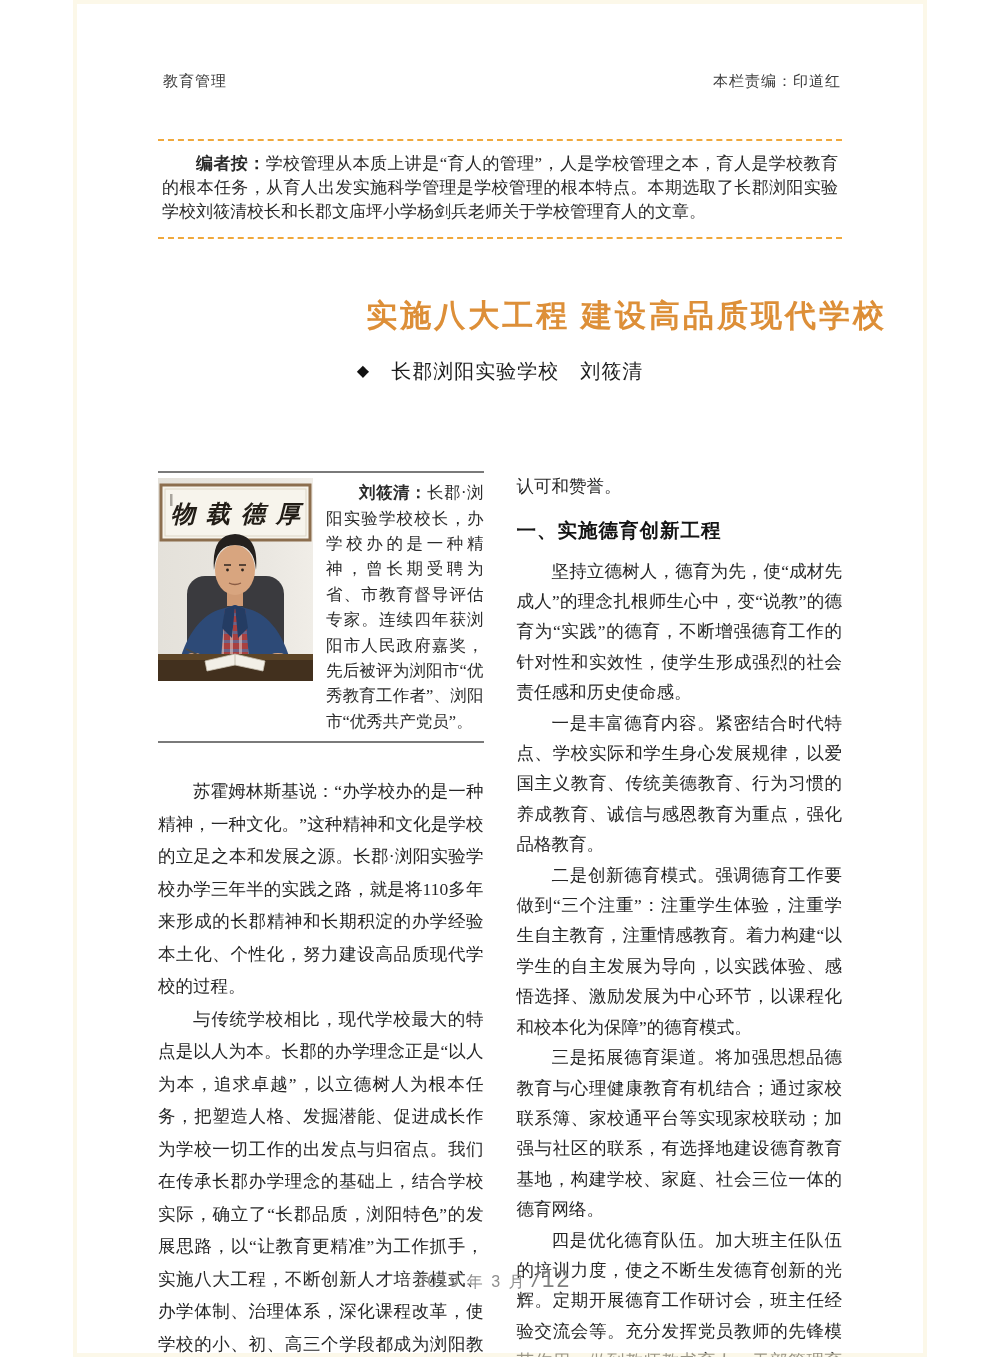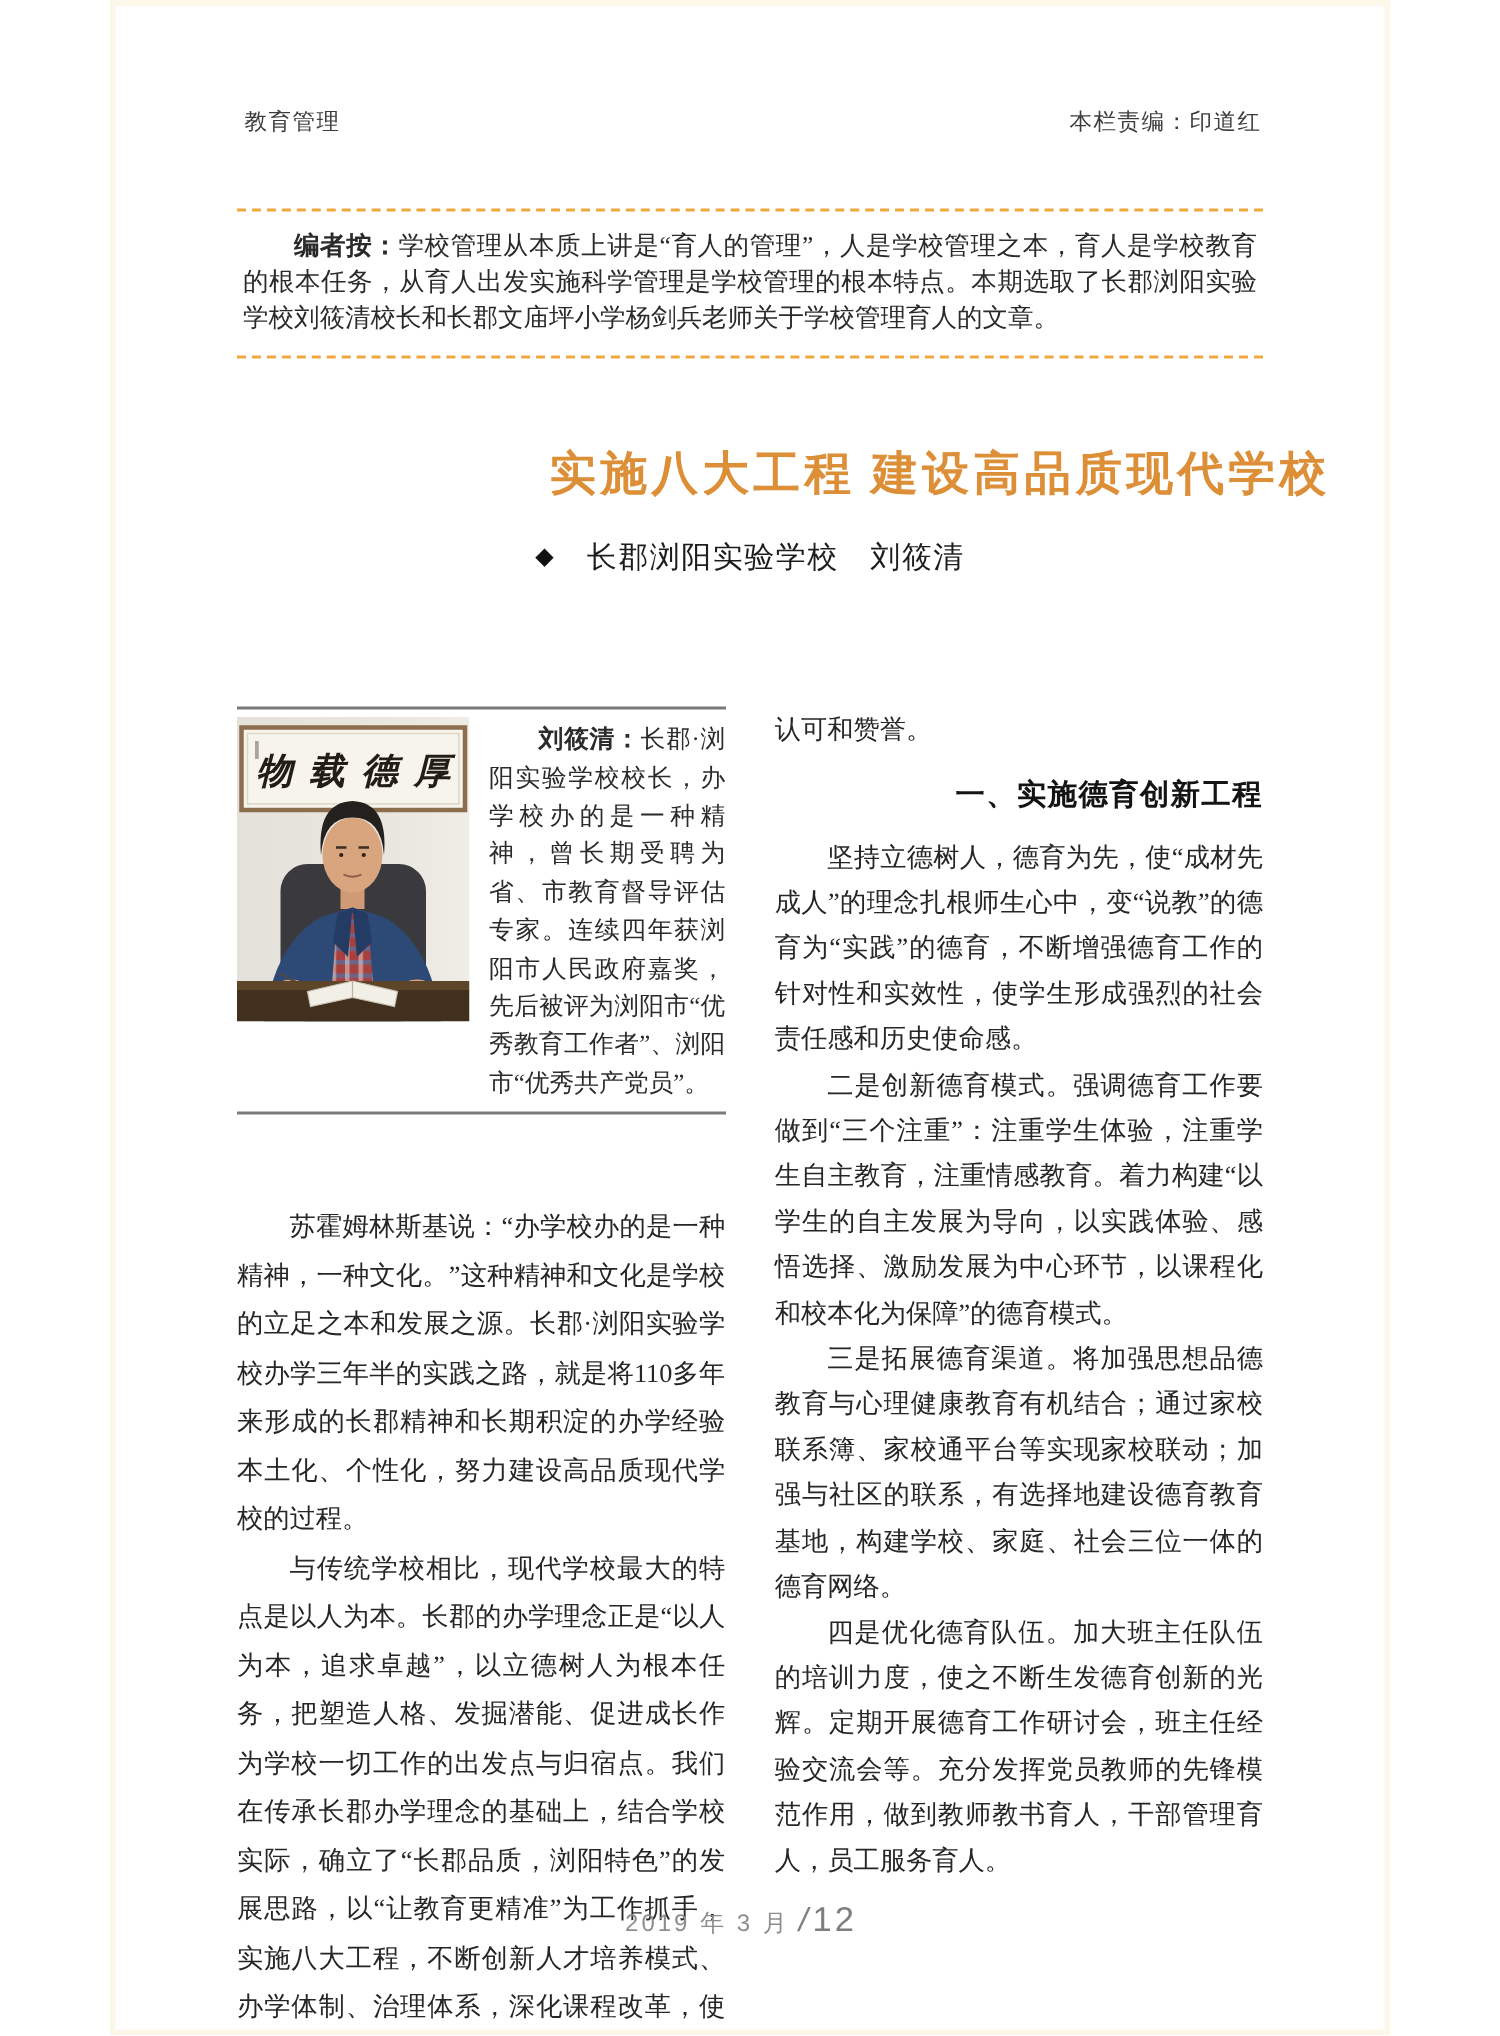--- a/index.html
+++ b/index.html
@@ -50,29 +50,28 @@
   .bio-text{
     margin:2px 0 0; font-size:16.5px; line-height:25.4px;
     text-indent:2em; text-align:justify; color:#2b2b2b; flex:1;
   }
   .bio-text b{ font-weight:bold; }
   .body{
     margin:0; font-size:17.5px; text-align:justify; text-indent:2em;
     color:#262626;
   }
   .left .body{ line-height:32.5px; }
-  .left .body.first{ margin-top:58px; }
+  .left .body.first{ margin-top:32px; }
   .right .body{ line-height:30.4px; }
   .body.noindent{ text-indent:0; }
   h2.sec{
     margin:15px 0 12px;
     font-family:"Liberation Sans","DejaVu Sans",sans-serif;
     font-size:19.5px; line-height:27px; font-weight:bold; color:#141414;
     letter-spacing:1px;
-    text-align:right;
   }
   .footer{
     position:absolute; left:0; right:12px; top:1266px; text-align:center;
     font-family:"Liberation Sans","DejaVu Sans",sans-serif;
     color:#8d8d8d; font-size:16px; letter-spacing:2px;
   }
   .footer .slash{ font-style:italic; font-size:22px; margin:0 1px 0 6px; color:#7f7f7f; }
   .footer .pagenum{ font-size:23px; color:#7f7f7f; }
 </style>
 </head>
@@ -152,20 +151,21 @@
       </div>
 
       <p class="body first">苏霍姆林斯基说：“办学校办的是一种精神，一种文化。”这种精神和文化是学校的立足之本和发展之源。长郡·浏阳实验学校办学三年半的实践之路，就是将110多年来形成的长郡精神和长期积淀的办学经验本土化、个性化，努力建设高品质现代学校的过程。</p>
       <p class="body">与传统学校相比，现代学校最大的特点是以人为本。长郡的办学理念正是“以人为本，追求卓越”，以立德树人为根本任务，把塑造人格、发掘潜能、促进成长作为学校一切工作的出发点与归宿点。我们在传承长郡办学理念的基础上，结合学校实际，确立了“长郡品质，浏阳特色”的发展思路，以“让教育更精准”为工作抓手，实施八大工程，不断创新人才培养模式、办学体制、治理体系，深化课程改革，使学校的小、初、高三个学段都成为浏阳教育的“引领者”，赢得了社会的广泛</p>
     </div>
 
     <div class="col right">
       <p class="body noindent">认可和赞誉。</p>
       <h2 class="sec">一、实施德育创新工程</h2>
       <p class="body">坚持立德树人，德育为先，使“成材先成人”的理念扎根师生心中，变“说教”的德育为“实践”的德育，不断增强德育工作的针对性和实效性，使学生形成强烈的社会责任感和历史使命感。</p>
+      <p class="body">一是丰富德育内容。紧密结合时代特点、学校实际和学生身心发展规律，以爱国主义教育、传统美德教育、行为习惯的养成教育、诚信与感恩教育为重点，强化品格教育。</p>
       <p class="body">二是创新德育模式。强调德育工作要做到“三个注重”：注重学生体验，注重学生自主教育，注重情感教育。着力构建“以学生的自主发展为导向，以实践体验、感悟选择、激励发展为中心环节，以课程化和校本化为保障”的德育模式。</p>
       <p class="body">三是拓展德育渠道。将加强思想品德教育与心理健康教育有机结合；通过家校联系簿、家校通平台等实现家校联动；加强与社区的联系，有选择地建设德育教育基地，构建学校、家庭、社会三位一体的德育网络。</p>
       <p class="body">四是优化德育队伍。加大班主任队伍的培训力度，使之不断生发德育创新的光辉。定期开展德育工作研讨会，班主任经验交流会等。充分发挥党员教师的先锋模范作用，做到教师教书育人，干部管理育人，员工服务育人。</p>
     </div>
 
   </div>
 
   <div class="footer">
     <span>2019 年 3 月</span><span class="slash">/</span><span class="pagenum">12</span>
   </div>

